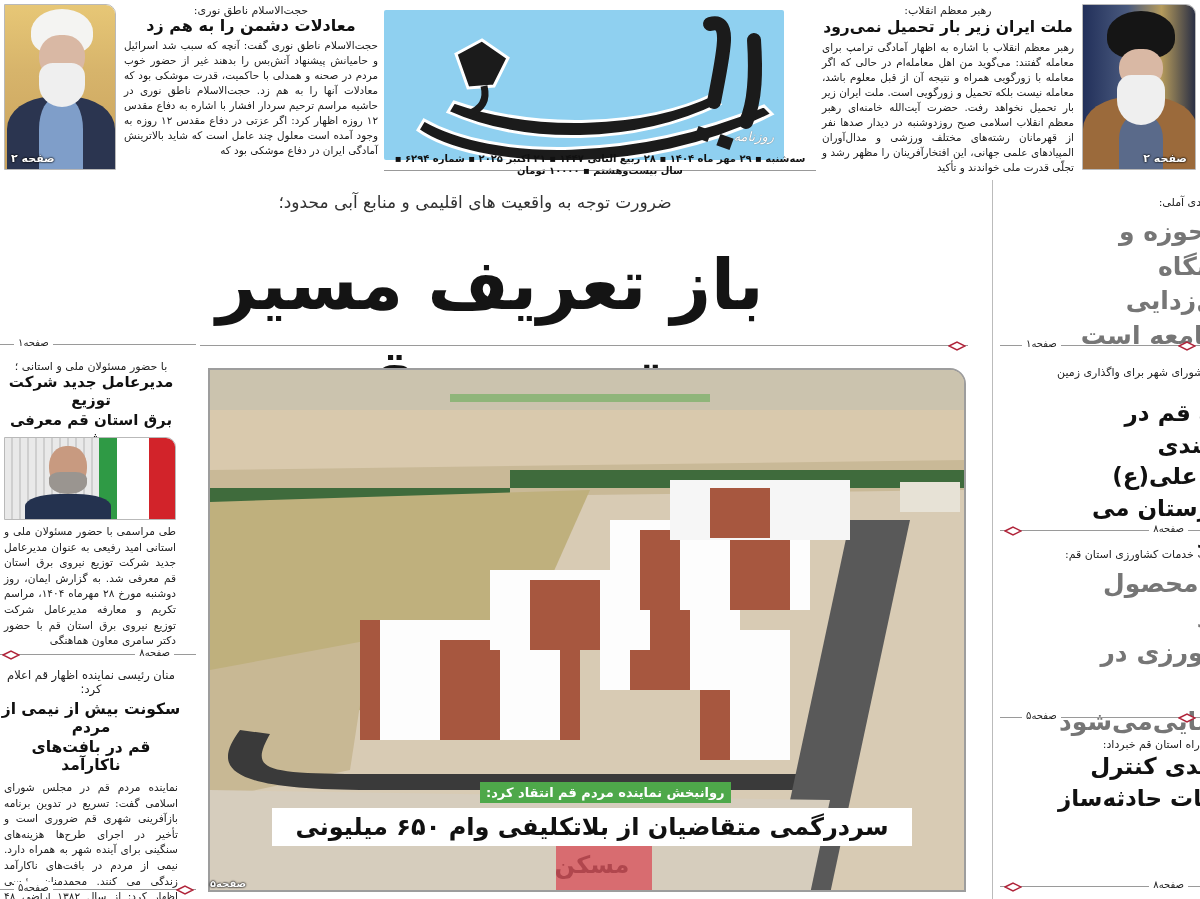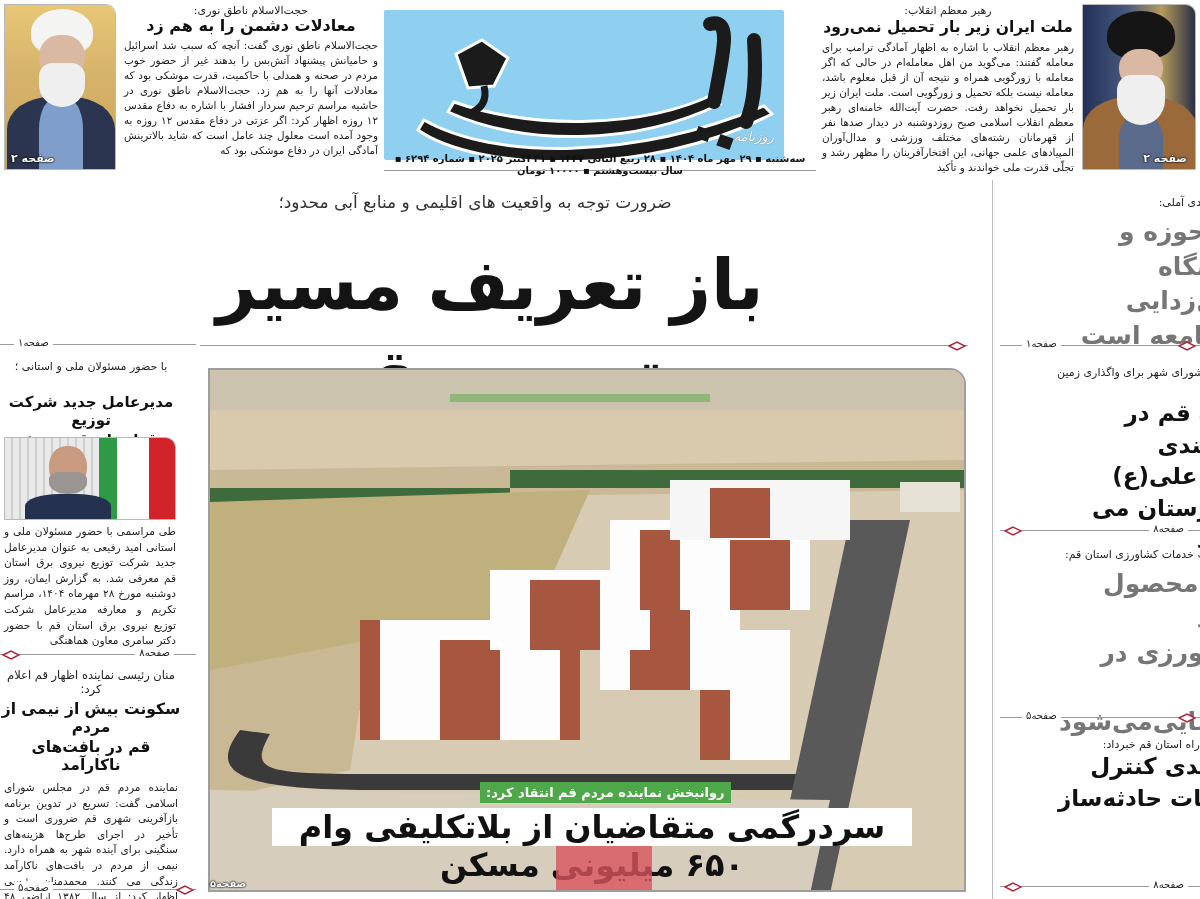--- a/index.html
+++ b/index.html
@@ -83,21 +83,21 @@
   .main-photo {
     position: absolute; left: 208px; top: 368px; width: 758px; height: 524px;
     border: 2px solid #9d9d9d; border-radius: 0 16px 0 0; overflow: hidden; background: #cfc3ad;
   }
   .photo-caption-kicker {
     position: absolute; left: 480px; top: 782px; background: #4ea84a; color: #fff;
     font-size: 13px; font-weight: bold; padding: 3px 6px;
   }
   .photo-caption {
     position: absolute; left: 272px; top: 808px; width: 640px; height: 38px; background: #fff;
-    font-size: 32px; font-weight: 900; text-align: center; line-height: 38px; color: #111;
+    font-size: 24px; font-weight: 900; text-align: center; line-height: 38px; color: #111;
   }
   .photo-page {
     position: absolute; left: 210px; top: 878px; font-size: 10px; color: #fff; font-weight: bold;
     text-shadow: 0 0 2px #000, 0 0 2px #000;
   }
 </style>
 </head>
 <body>
 
 <div class="photo" style="left:4px; top:4px; width:112px; height:166px;">
@@ -160,21 +160,21 @@
 
 <div class="vrule" style="left:992px; top:180px; height:719px;"></div>
 
 <div class="sep" style="left:0; top:339px; width:196px;">
   <div class="line"></div>
   <span class="pglabel" style="left:14px;">صفحه۱</span>
 </div>
 
 <div class="col-left rtl">
   <div class="small-kicker">با حضور مسئولان ملی و استانی ؛</div>
-  <div class="col-title" style="font-size:15px; margin-top:20px;">مدیرعامل جدید شرکت توزیع</div>
+  <div class="col-title" style="font-size:15px; margin-top:0;">مدیرعامل جدید شرکت توزیع</div>
   <div class="col-title" style="font-size:15px; margin-top:2px;">برق استان قم معرفی شد</div>
 </div>
 
 <div class="photo" style="left:4px; top:437px; width:172px; height:83px; border-radius:0 10px 0 0;">
   <div class="portrait-bg" style="background:repeating-linear-gradient(90deg,#e9e9e9 0 6px,#cfcfcf 6px 8px);"></div>
   <div style="position:absolute; left:94px; top:0; width:78px; height:83px; background:linear-gradient(90deg,#2f9a45 0 18px,#ffffff 18px 50px,#d2232a 50px 78px);"></div>
   <div class="robe" style="left:20px; top:56px; width:86px; height:30px; background:#24324f;"></div>
   <div class="face" style="left:44px; top:8px; width:38px; height:44px; background:#c89a80;"></div>
   <div class="beard" style="left:44px; top:34px; width:38px; height:22px; background:#9a9590;"></div>
 </div>

